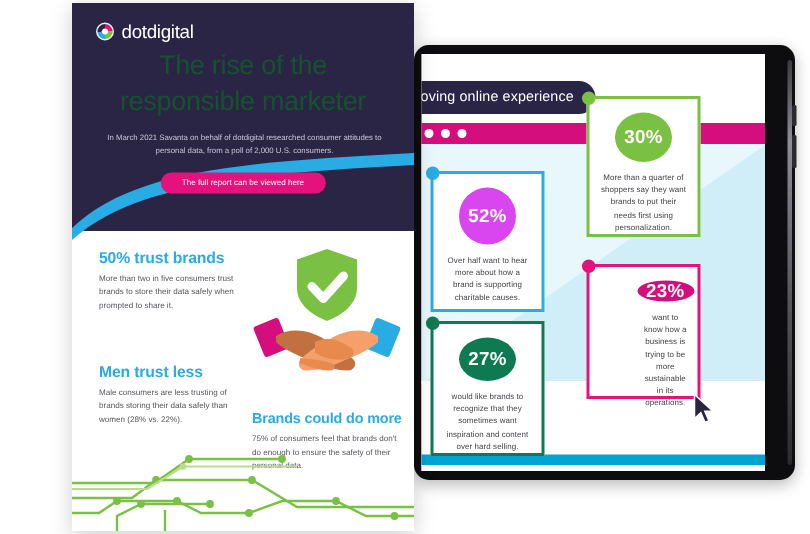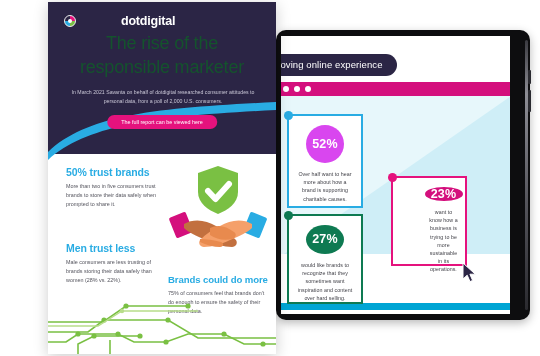--- a/index.html
+++ b/index.html
@@ -138,21 +138,21 @@
     position: absolute; left: 16px; top: 12px;
     display: flex; align-items: center; gap: 5px;
   }
   .logo-mark {
     width: 12px; height: 12px; border-radius: 50%;
     background: conic-gradient(#e5127d 0 25%, #7ac043 25% 50%, #29ace3 50% 75%, #2b2545 75% 100%);
     display: flex; align-items: center; justify-content: center;
     border: 1px solid #eee;
   }
   .logo-mark i { display: block; width: 4px; height: 4px; border-radius: 50%; background: #fff; }
-  .logo-text { color: #ffffff; font-size: 12.5px; font-weight: bold; letter-spacing: -.2px; margin-left: 40px; }
+  .logo-text { color: #ffffff; font-size: 12.5px; font-weight: normal; letter-spacing: -.2px; }
 
   .p-title {
     position: absolute; left: 14px; top: 30px; width: 200px;
     color: #14532d; font-size: 18px; line-height: 1.32;
     text-align: center; font-weight: normal; letter-spacing: -.2px;
   }
   .p-sub {
     position: absolute; left: 22px; top: 86px; width: 186px;
     color: #c9c6d6; font-size: 5.2px; line-height: 1.7; text-align: center;
   }
@@ -200,20 +200,25 @@
       <div class="t-magenta-bar"></div>
       <div class="t-dot d1"></div>
       <div class="t-dot d2"></div>
       <div class="t-dot d3"></div>
 
       <div class="t-lightband"></div>
       <div class="t-diag"></div>
       <div class="t-botband"></div>
       <div class="t-cyanbar"></div>
 
+      <div class="stat-card card-30">
+        <span class="pin"></span>
+        <div class="stat-circle">30%</div>
+        <div class="stat-text">More than a quarter of shoppers say they want brands to put their needs first using personalization.</div>
+      </div>
 
       <div class="stat-card card-52">
         <span class="pin"></span>
         <div class="stat-circle">52%</div>
         <div class="stat-text">Over half want to hear more about how a brand is supporting charitable causes.</div>
       </div>
 
       <div class="stat-card card-23">
         <span class="pin"></span>
         <div class="stat-circle">23%</div>

